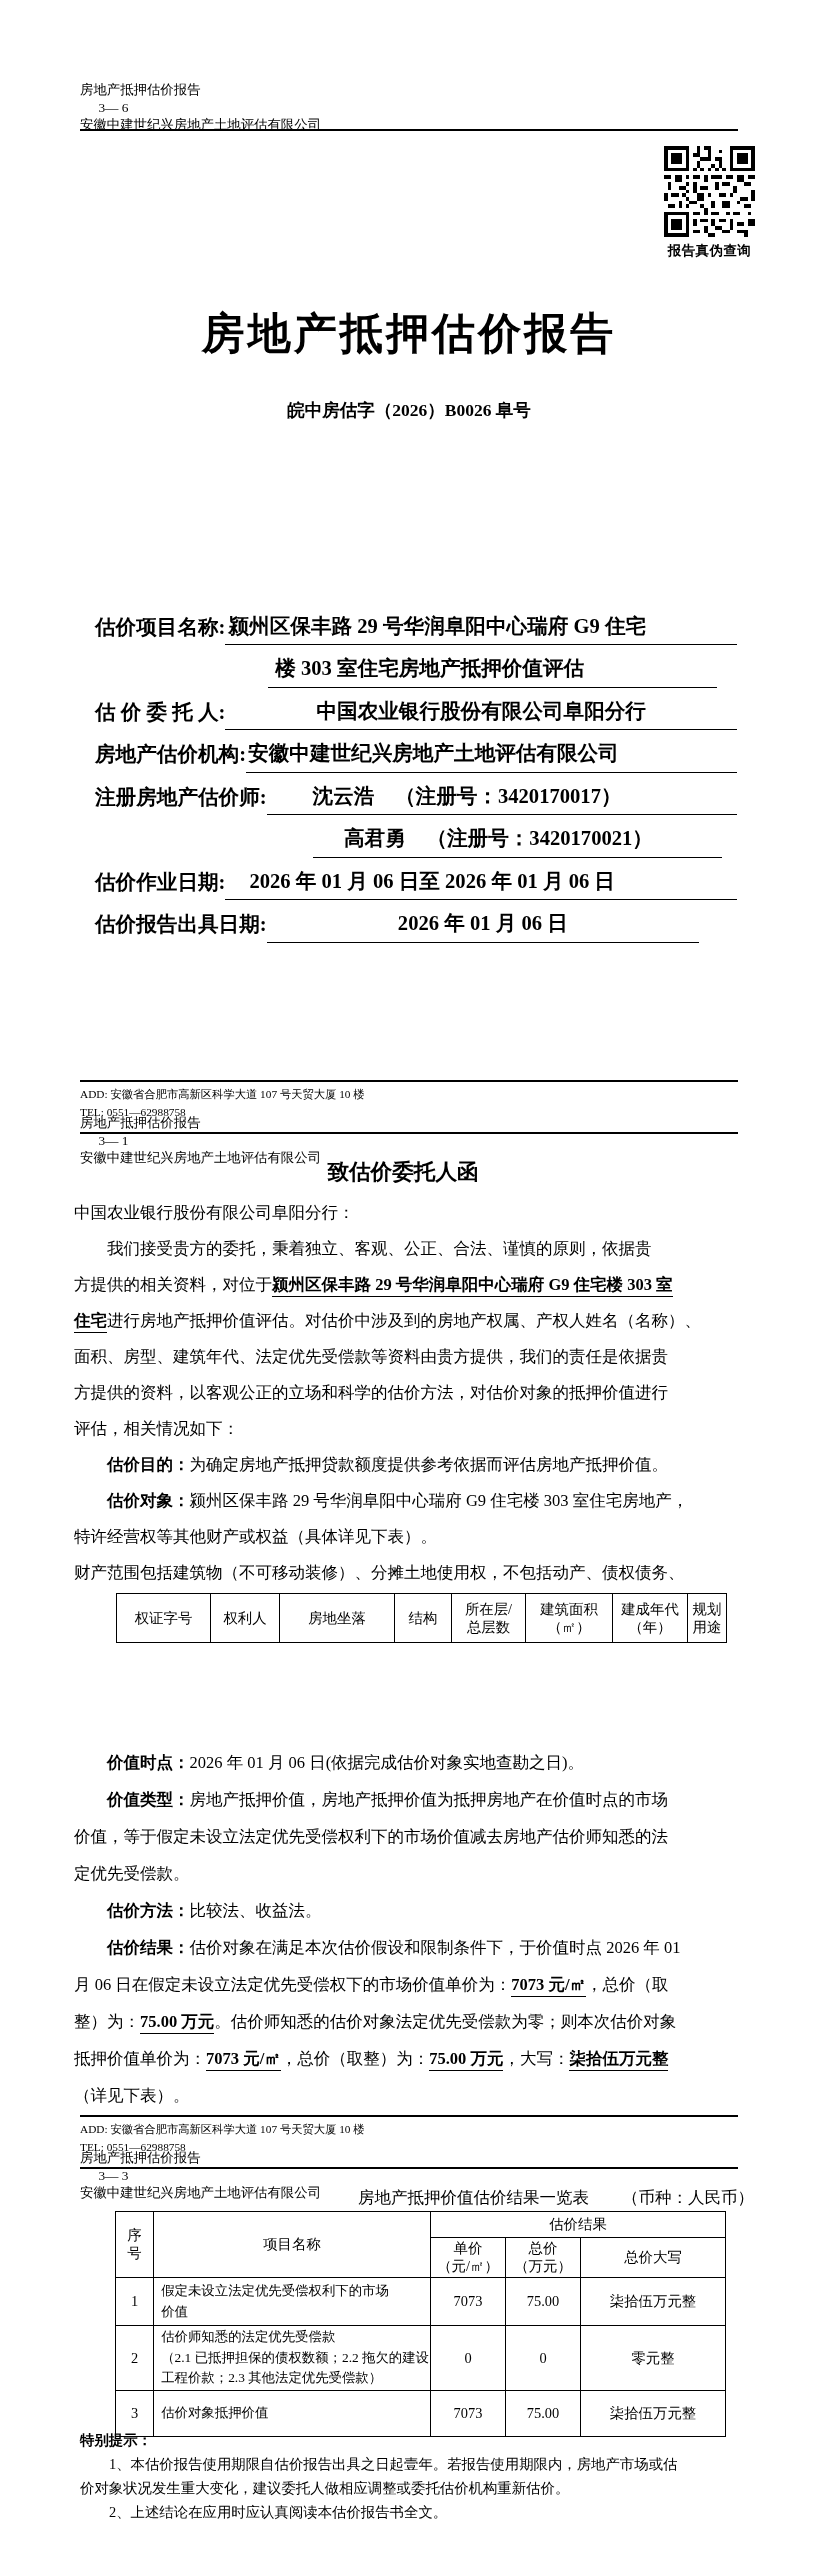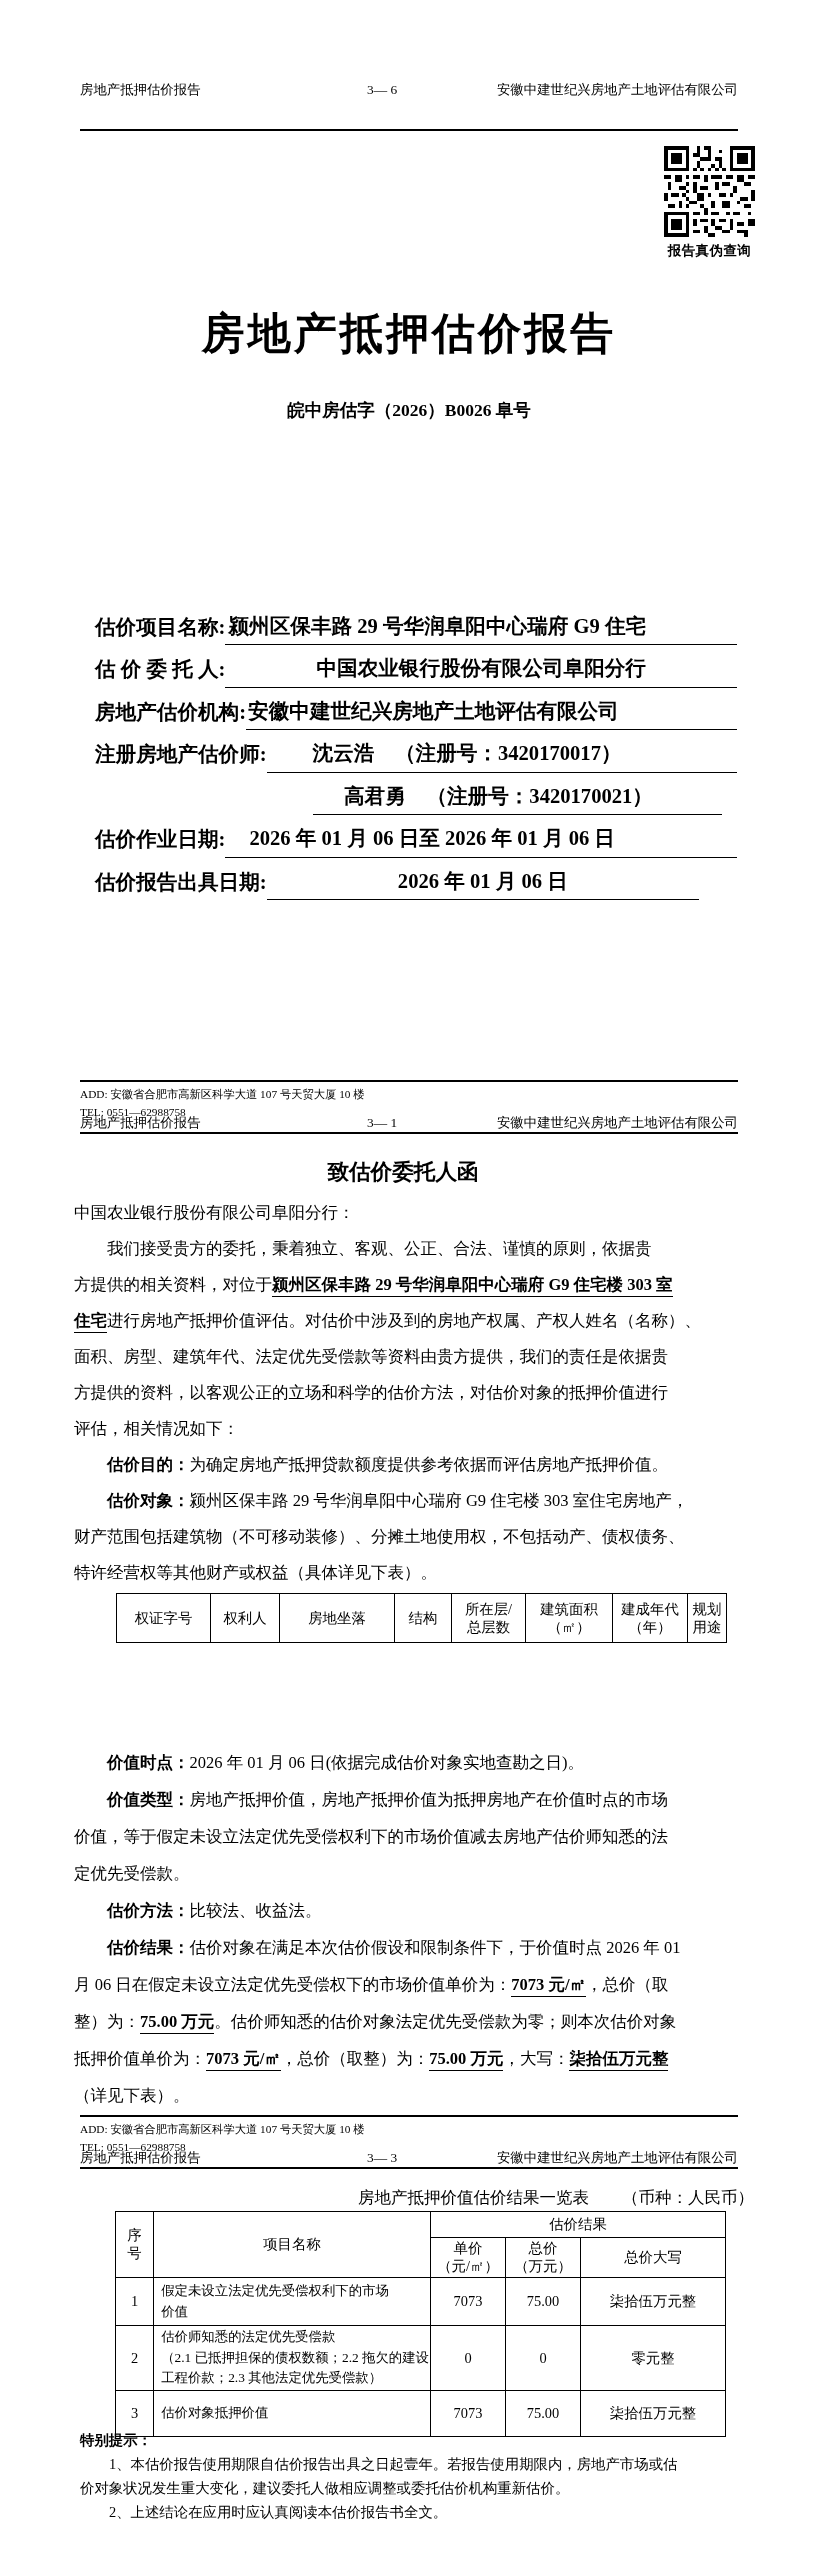--- a/index.html
+++ b/index.html
@@ -1,18 +1,18 @@
 <!DOCTYPE html>
 <html style="font-size:8.2px"><head>
 <meta charset="utf-8">
 <style>
   html,body{margin:0;padding:0;background:#ffffff;}
   .page{position:relative;width:818px;height:3270px;background:#fff;color:#000;
         font-family:"Liberation Serif","DejaVu Serif",serif;overflow:hidden;}
-  .abs{position:absolute;}
+  .abs{position:absolute;flex-direction:column;}
   
   .hdr{left:80px;right:80px;display:flex;align-items:baseline;font-size:13.4px;line-height:17.5px;}
   .hdr .h-left{flex:1;text-align:left;}
   .hdr .h-mid{width:67px;text-align:center;}
   .hdr .h-right{flex:1.2;text-align:right;}
   .rule{left:80px;right:80px;height:0;border-top:2.1px solid #000;}
   .pfoot{left:80px;right:80px;font-size:11.3px;line-height:17.5px;}
   
   .qr-block{left:664px;width:91px;text-align:center;}
   .qr-svg{display:block;width:91px;height:91px;}
@@ -99,20 +99,24 @@
 
   <div class="abs cover-title" style="top:308px">房地产抵押估价报告</div>
   <div class="abs cover-docno" style="top:398px">皖中房估字（2026）B0026 阜号</div>
 
   <div class="abs fields" style="top:613px">
     <div class="frow">
       <span class="flabel">估价项目名称:</span>
       <span class="fval pl6">颍州区保丰路 29 号华润阜阳中心瑞府 G9 住宅</span>
     </div>
     <div class="frow">
+      <span class="fspace sp335"></span>
+      <span class="fval pl14 mr38">楼 303 室住宅房地产抵押价值评估</span>
+    </div>
+    <div class="frow">
       <span class="flabel">估 价 委 托 人:</span>
       <span class="fval ta-c">中国农业银行股份有限公司阜阳分行</span>
     </div>
     <div class="frow">
       <span class="flabel">房地产估价机构:</span>
       <span class="fval pl4">安徽中建世纪兴房地产土地评估有限公司</span>
     </div>
     <div class="frow">
       <span class="flabel">注册房地产估价师:</span>
       <span class="fval pl90">沈云浩　（注册号：3420170017）</span>
@@ -148,22 +152,22 @@
     <div class="letter-heading">致估价委托人函</div>
     <div class="pline">中国农业银行股份有限公司阜阳分行：</div>
     <div class="pline ind">我们接受贵方的委托，秉着独立、客观、公正、合法、谨慎的原则，依据贵</div>
     <div class="pline"><span>方提供的相关资料，对位于</span><span class="em">颍州区保丰路 29 号华润阜阳中心瑞府 G9 住宅楼 303 室</span></div>
     <div class="pline"><span class="em">住宅</span><span>进行房地产抵押价值评估。对估价中涉及到的房地产权属、产权人姓名（名称）、</span></div>
     <div class="pline">面积、房型、建筑年代、法定优先受偿款等资料由贵方提供，我们的责任是依据贵</div>
     <div class="pline">方提供的资料，以客观公正的立场和科学的估价方法，对估价对象的抵押价值进行</div>
     <div class="pline">评估，相关情况如下：</div>
     <div class="pline ind"><span class="blabel">估价目的：</span><span>为确定房地产抵押贷款额度提供参考依据而评估房地产抵押价值。</span></div>
     <div class="pline ind"><span class="blabel">估价对象：</span><span>颍州区保丰路 29 号华润阜阳中心瑞府 G9 住宅楼 303 室住宅房地产，</span></div>
+    <div class="pline">特许经营权等其他财产或权益（具体详见下表）。</div>
     <div class="pline">财产范围包括建筑物（不可移动装修）、分摊土地使用权，不包括动产、债权债务、</div>
-    <div class="pline">特许经营权等其他财产或权益（具体详见下表）。</div>
   </div>
 
   <table class="abs t1" style="top:1593px">
     <colgroup>
       <col style="width:94px">
         <col style="width:69px">
         <col style="width:115px">
         <col style="width:57px">
       <col style="width:74px">
         <col style="width:87px">

